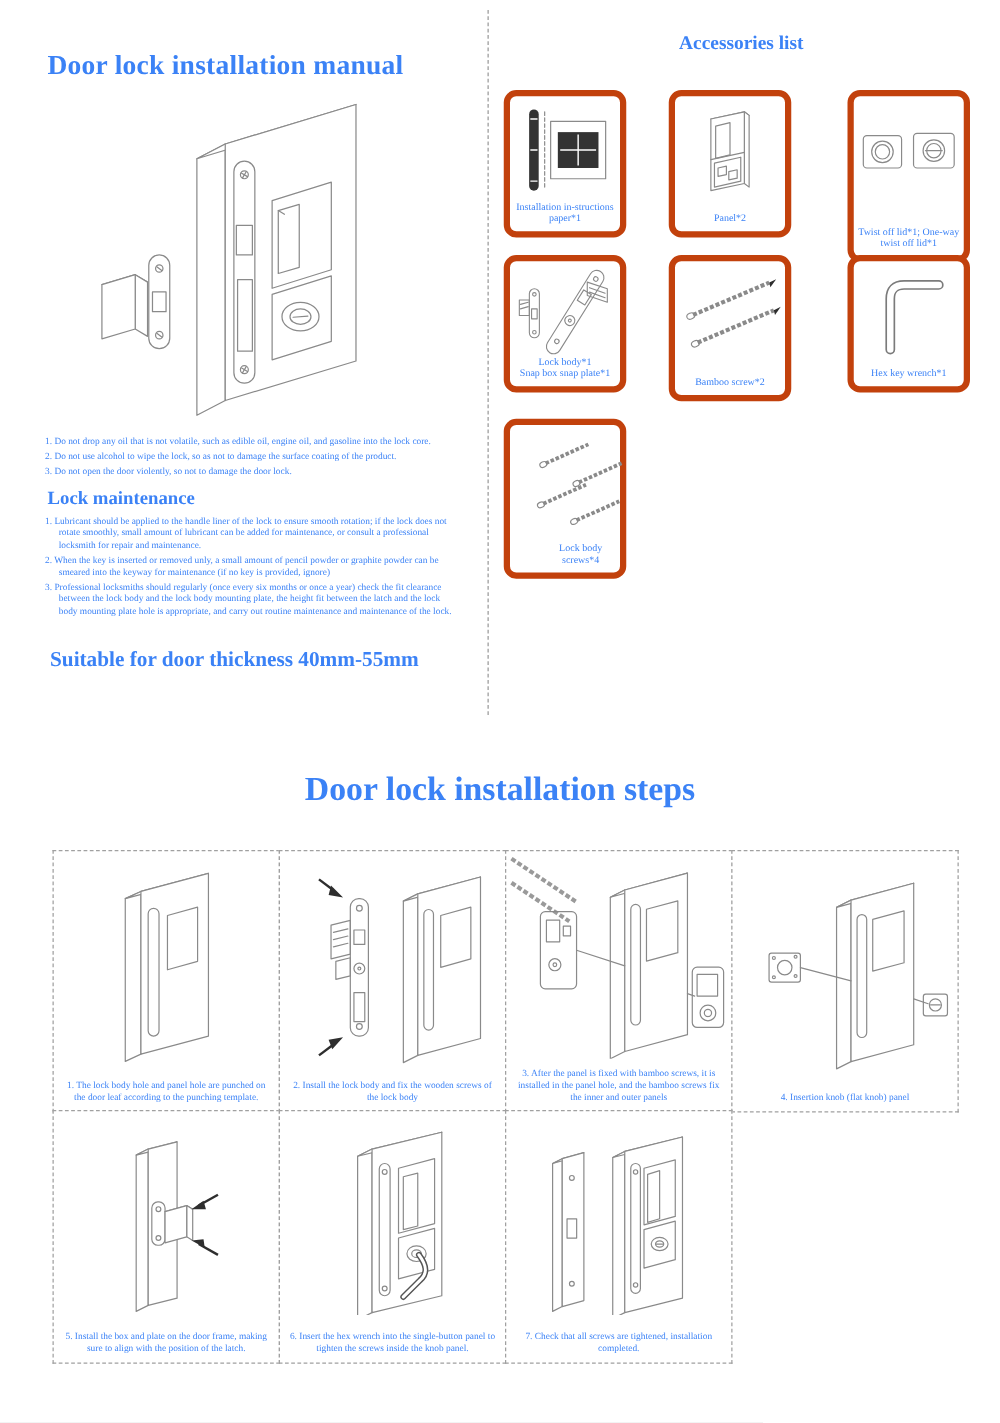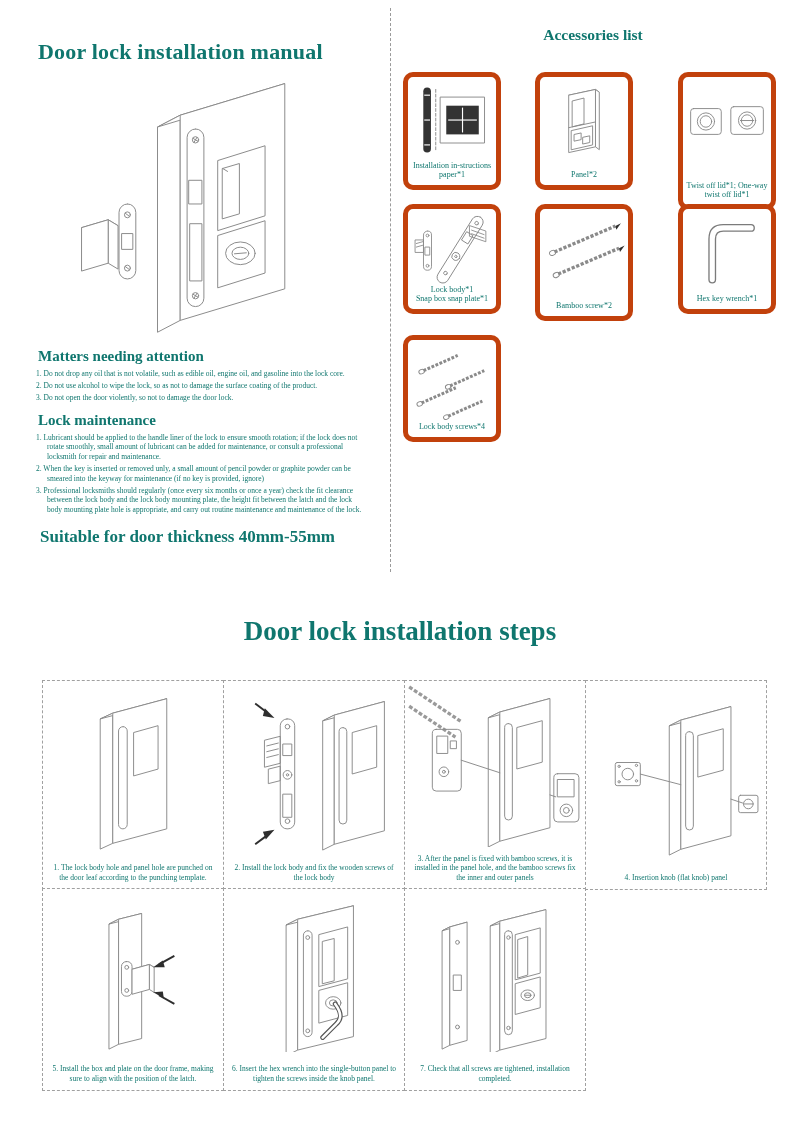--- a/index.html
+++ b/index.html
@@ -1,36 +1,36 @@
 <!DOCTYPE html>
 <html><head>
 <meta charset="utf-8">
 <style>
   html,body{margin:0;padding:0;background:#e9e9e9;}
   .page{
     position:relative;width:800px;height:1138px;margin:0 auto;
-    background:#ffffff;color:#0f766e;
+    background:#ffffff;color:#3b82f6;
     font-family:"Liberation Serif","DejaVu Serif",serif;
     overflow:hidden;
   }
   svg{display:block;}
   svg .face{fill:#ffffff;stroke:#8a8a8a;stroke-width:1;stroke-linejoin:round;}
   svg .ln{fill:none;stroke:#8a8a8a;stroke-width:1;stroke-linejoin:round;stroke-linecap:round;}
   svg .dk{fill:#333333;stroke:none;}
   svg .wh{stroke:#ffffff;stroke-width:1.2;fill:none;}
   svg .arrow{fill:#2e2e2e;stroke:none;}
 
   .manual-title{position:absolute;left:38px;top:24px;font-size:22px;font-weight:bold;letter-spacing:.2px;}
   .main-drawing{position:absolute;left:32px;top:54px;}
 
   .notes{position:absolute;left:36px;top:348px;width:330px;}
   .notes h2{margin:0 0 4px 2px;font-size:15px;font-weight:bold;}
   .notes h2.mt{margin-top:9px;}
   .note-item{font-size:7.5px;line-height:1.28;margin:0 0 2.5px 0;padding-left:11px;text-indent:-11px;}
-  .thickness{margin-top:12px;margin-left:4px;font-size:17px;font-weight:bold;}
+  .thickness{margin-top:24px;margin-left:4px;font-size:17px;font-weight:bold;}
 
   .vsep{position:absolute;left:390px;top:8px;height:564px;border-left:1px dashed #9a9a9a;}
 
   .accessories{position:absolute;left:393px;top:14px;width:400px;height:556px;}
   .accessories h2{margin:12px 0 0 0;text-align:center;font-size:15.5px;font-weight:bold;}
   .acc-card{
     position:absolute;border:5px solid #c2410c;border-radius:10px;background:#fff;
     display:flex;flex-direction:column;align-items:center;justify-content:space-between;
     padding:6px 3px 5px 3px;box-sizing:border-box;
   }
@@ -91,21 +91,20 @@
       <circle class="ln" cx="96.5" cy="217" r="3"></circle>
       <line class="ln" x1="94.5" y1="215.5" x2="98.5" y2="218.5"></line>
       <rect class="ln" x="91" y="182" width="11" height="16"></rect>
       <polygon class="face" points="50,176 77,168 87,174 60,182"></polygon>
       <polygon class="face" points="77,168 87,174 87,218 77,212"></polygon>
       <polygon class="face" points="50,176 77,168 77,212 50,220"></polygon>
     </svg>
   </div>
 
   <div class="notes">
-    <h2>Matters needing attention</h2>
     <div class="note-item">1. Do not drop any oil that is not volatile, such as edible oil, engine oil, and gasoline into the lock core.</div>
     <div class="note-item">2. Do not use alcohol to wipe the lock, so as not to damage the surface coating of the product.</div>
     <div class="note-item">3. Do not open the door violently, so not to damage the door lock.</div>
     <h2 class="mt">Lock maintenance</h2>
     <div class="note-item">1. Lubricant should be applied to the handle liner of the lock to ensure smooth rotation; if the lock does not rotate smoothly, small amount of lubricant can be added for maintenance, or consult a professional locksmith for repair and maintenance.</div>
     <div class="note-item">2. When the key is inserted or removed unly, a small amount of pencil powder or graphite powder can be smeared into the keyway for maintenance (if no key is provided, ignore)</div>
     <div class="note-item">3. Professional locksmiths should regularly (once every six months or once a year) check the fit clearance between the lock body and the lock body mounting plate, the height fit between the latch and the lock body mounting plate hole is appropriate, and carry out routine maintenance and maintenance of the lock.</div>
     <div class="thickness">Suitable for door thickness 40mm-55mm</div>
   </div>
 
@@ -211,21 +210,21 @@
       <svg width="88" height="72" viewBox="0 0 92 78">
         <path d="M30,70 L30,26 Q30,14 42,14 L72,14" fill="none" stroke="#7b7b7b" stroke-width="8.5" stroke-linecap="round" stroke-linejoin="round"></path>
         <path d="M30,70 L30,26 Q30,14 42,14 L72,14" fill="none" stroke="#ffffff" stroke-width="5.6" stroke-linecap="round" stroke-linejoin="round"></path>
       </svg>
       <div class="acc-caption">
         <span>Hex key wrench*1</span>
           <span></span>
       </div>
     </div>
 
-    <div class="acc-card" style="left:10px;top:321px;width:98px;height:107px;">
+    <div class="acc-card" style="left:10px;top:321px;width:98px;height:128px;padding-left:28px;">
       <svg width="88" height="74" viewBox="0 0 92 78">
         <line x1="16" y1="26" x2="52" y2="10" stroke="#8a8a8a" stroke-width="3.2" stroke-dasharray="3 1.6"></line>
         <ellipse class="ln" cx="14" cy="27" rx="3" ry="2.3" fill="#fff" transform="rotate(-24 14 27)"></ellipse>
         <line x1="44" y1="42" x2="80" y2="26" stroke="#8a8a8a" stroke-width="3.2" stroke-dasharray="3 1.6"></line>
         <ellipse class="ln" cx="42" cy="43" rx="3" ry="2.3" fill="#fff" transform="rotate(-24 42 43)"></ellipse>
         <line x1="14" y1="60" x2="50" y2="44" stroke="#8a8a8a" stroke-width="3.2" stroke-dasharray="3 1.6"></line>
         <ellipse class="ln" cx="12" cy="61" rx="3" ry="2.3" fill="#fff" transform="rotate(-24 12 61)"></ellipse>
         <line x1="42" y1="74" x2="78" y2="58" stroke="#8a8a8a" stroke-width="3.2" stroke-dasharray="3 1.6"></line>
         <ellipse class="ln" cx="40" cy="75" rx="3" ry="2.3" fill="#fff" transform="rotate(-24 40 75)"></ellipse>
       </svg>

